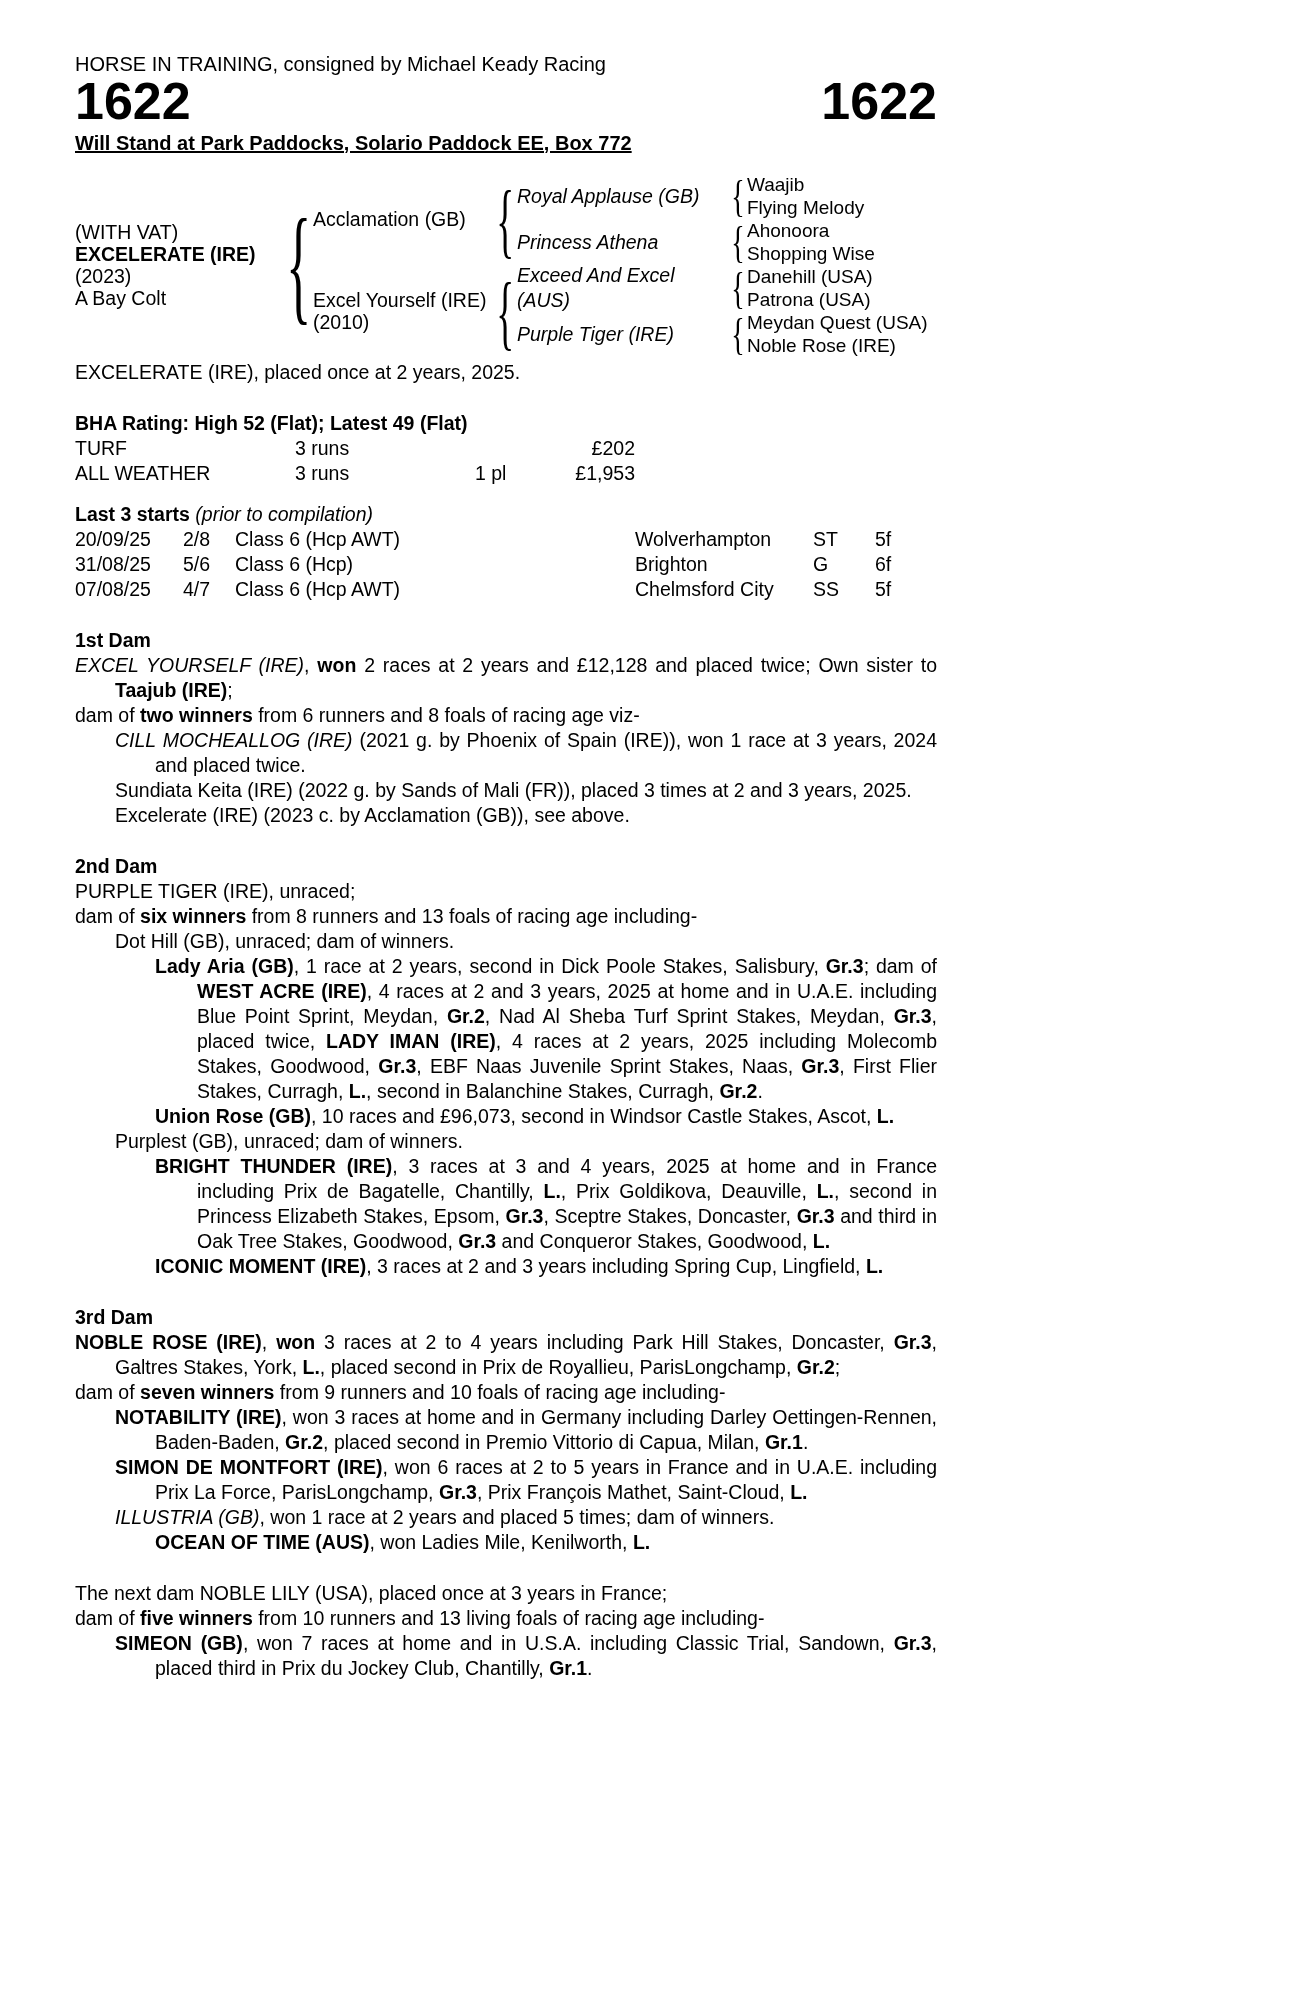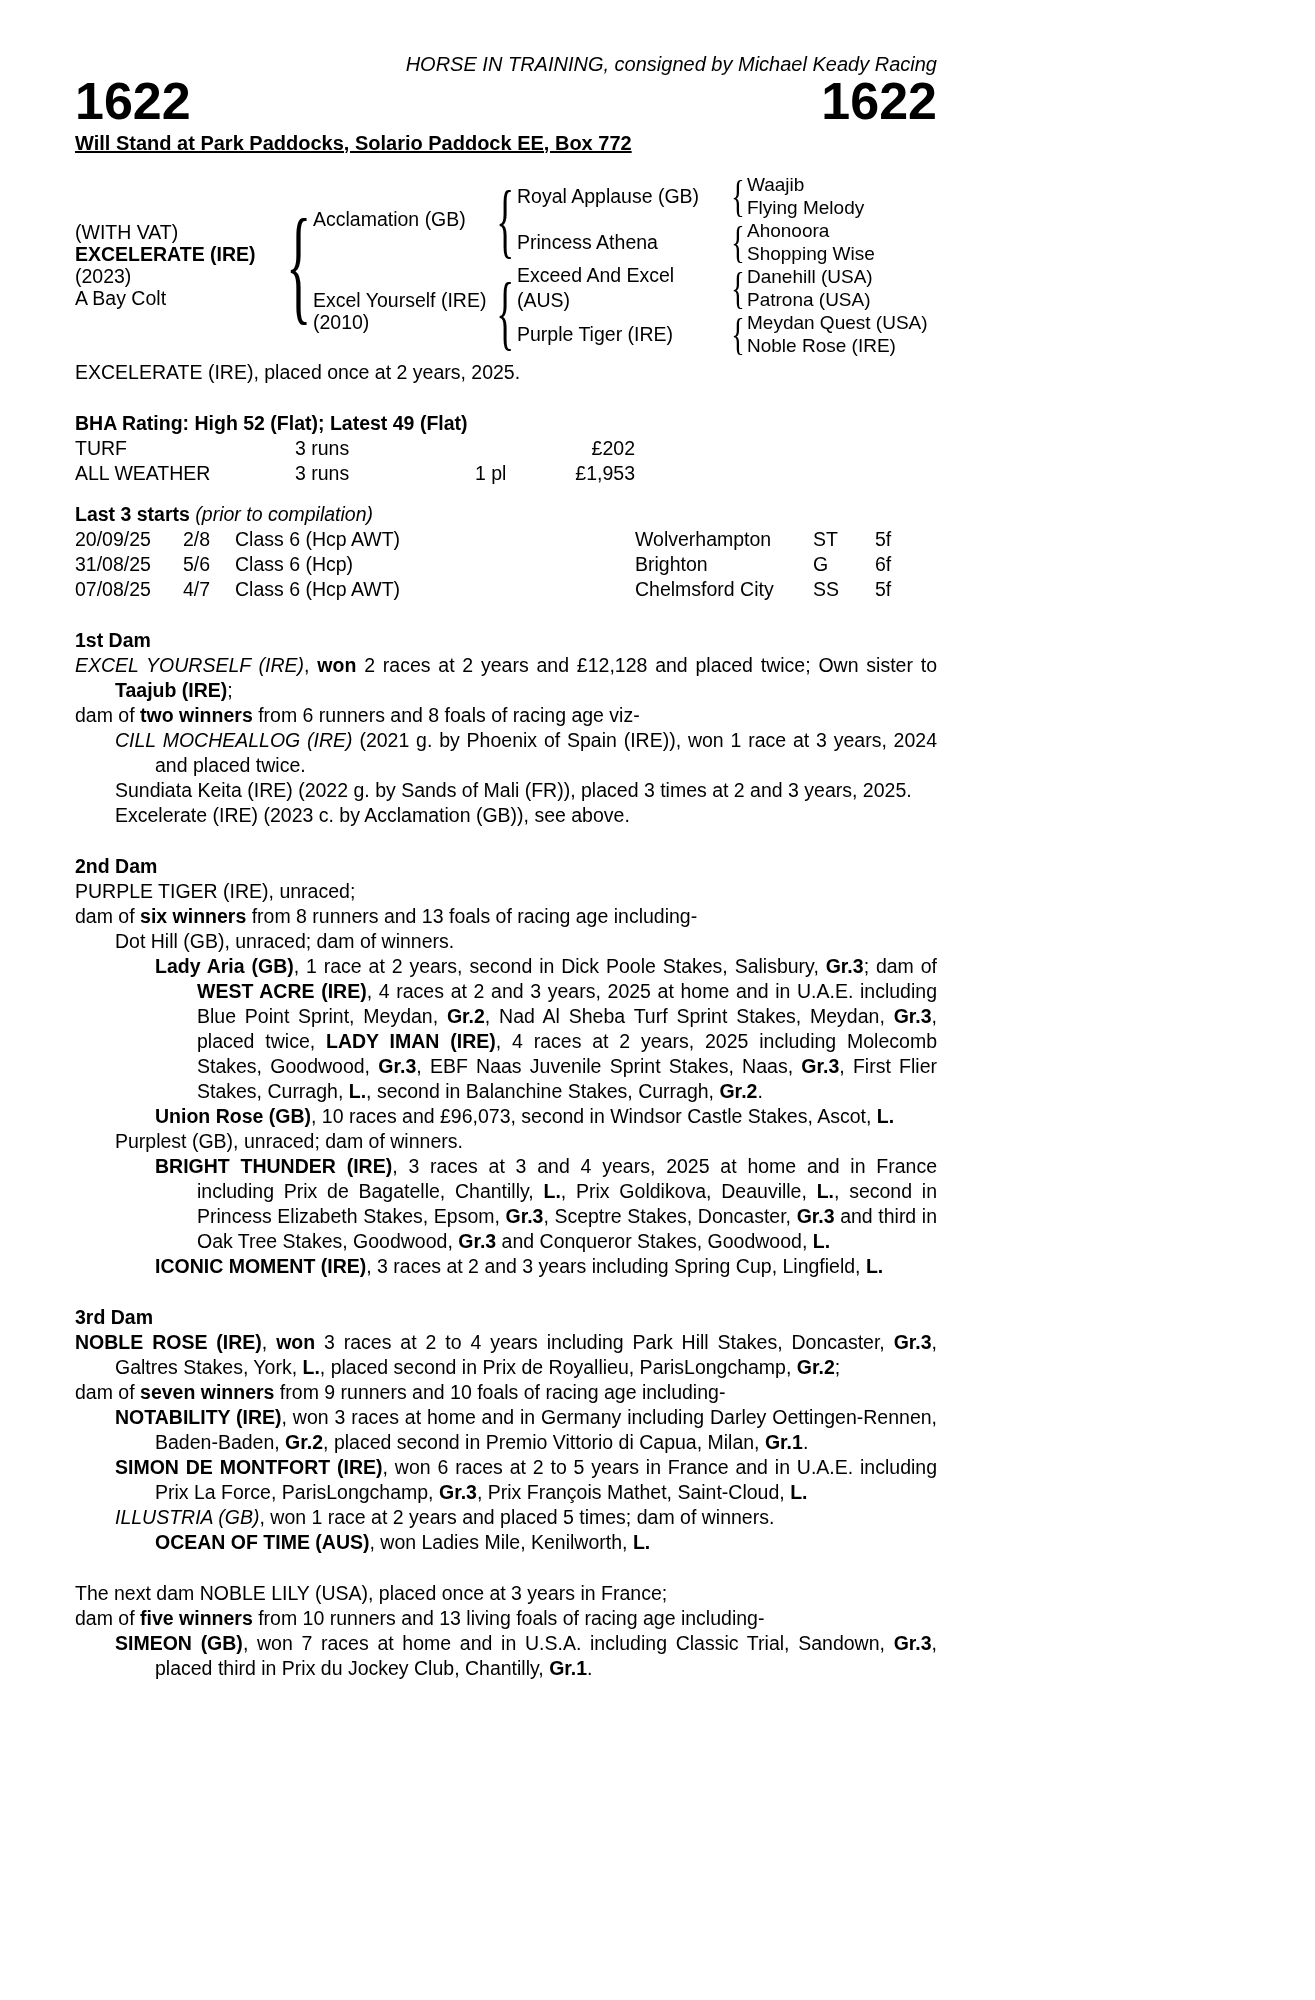--- a/index.html
+++ b/index.html
@@ -6,35 +6,35 @@
   body {
     width:1315px; height:2000px; overflow:hidden;
     color:#000000;
     font-family:"Liberation Sans","DejaVu Sans",sans-serif;
     font-size:19.5px; line-height:25px;
   }
   .page { padding:52px 0 0 75px; width:862px; }
   .b { font-weight:bold; }
   .i { font-style:italic; }
 
-  .consignor { text-align:right; font-style:italic; font-size:20px; }
+  .consignor { text-align:left; font-size:20px; }
   .lot-row { display:flex; justify-content:space-between; align-items:baseline;
              font-size:52px; font-weight:bold; line-height:44px; margin-top:2px;text-align:center; }
   .stand { font-weight:bold; font-size:20px; margin-top:8px;text-decoration:underline; }
 
   
   .ped { display:flex; align-items:center; margin-top:14px; height:190px; }
   .ped-left { width:210px; line-height:22px; }
   .ped-left .hname { font-weight:bold; }
   .ped-parents { display:flex; flex-direction:column; }
   .ped-parent-group { display:flex; align-items:center; height:92px; }
   .ped-parent-name { width:180px; line-height:22px; }
   .ped-gps { display:flex; flex-direction:column; }
   .ped-gp-group { display:flex; align-items:center; height:46px; }
-  .ped-gp-name { width:212px; }
+  .ped-gp-name { width:212px;font-style:italic; }
   .ped-ggps { display:flex; flex-direction:column; justify-content:center; font-size:19px; }
   .ped-ggps div { height:23px; line-height:23px; white-space:nowrap; }
 
   .brace { display:flex; align-items:center; justify-content:center; flex:0 0 auto; }
   .brace::before { content:"{"; display:block; font-family:"Liberation Serif",serif; font-weight:normal; }
   .brace-sm { width:18px; height:46px; }
   .brace-sm::before { font-size:28px; transform:scaleY(1.55); }
   .brace-lg { width:24px; height:92px; }
   .brace-lg::before { font-size:34px; transform:scale(1.1,2.45); }
   .brace-xl { width:28px; height:160px; }

